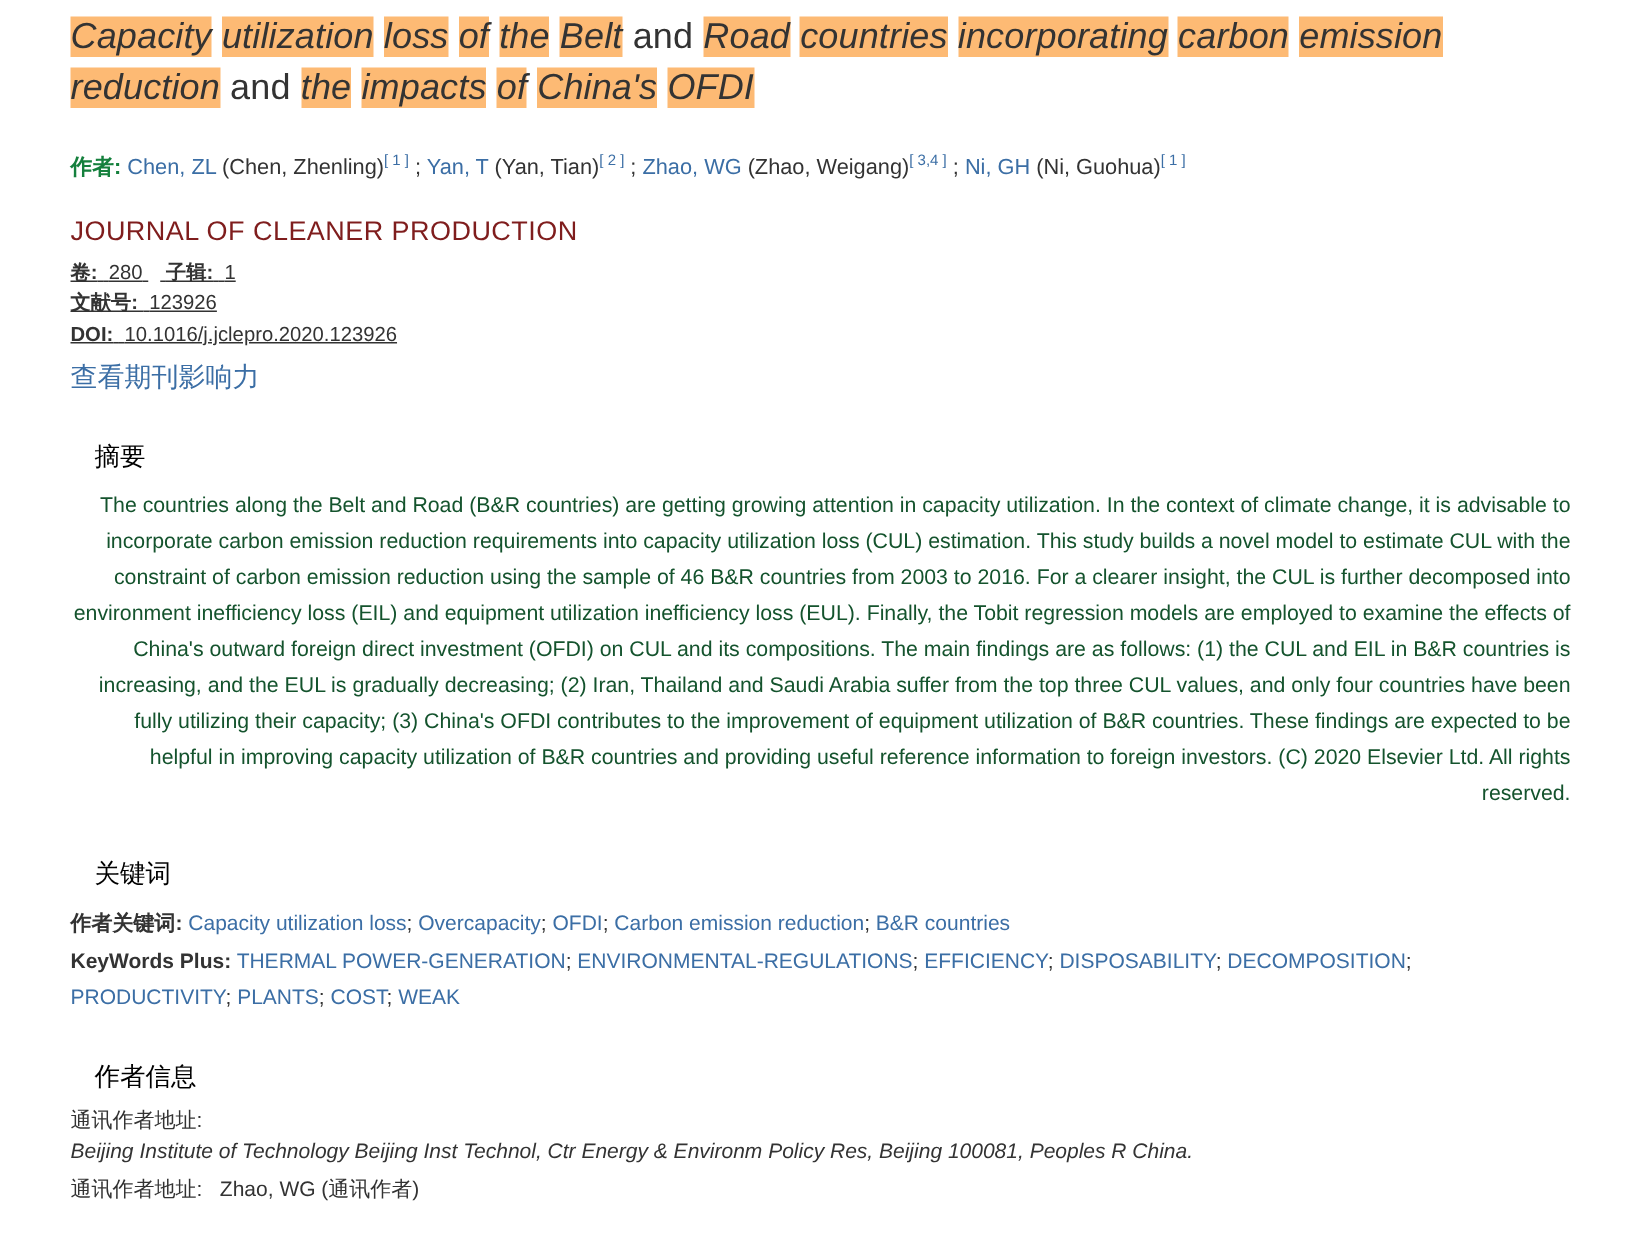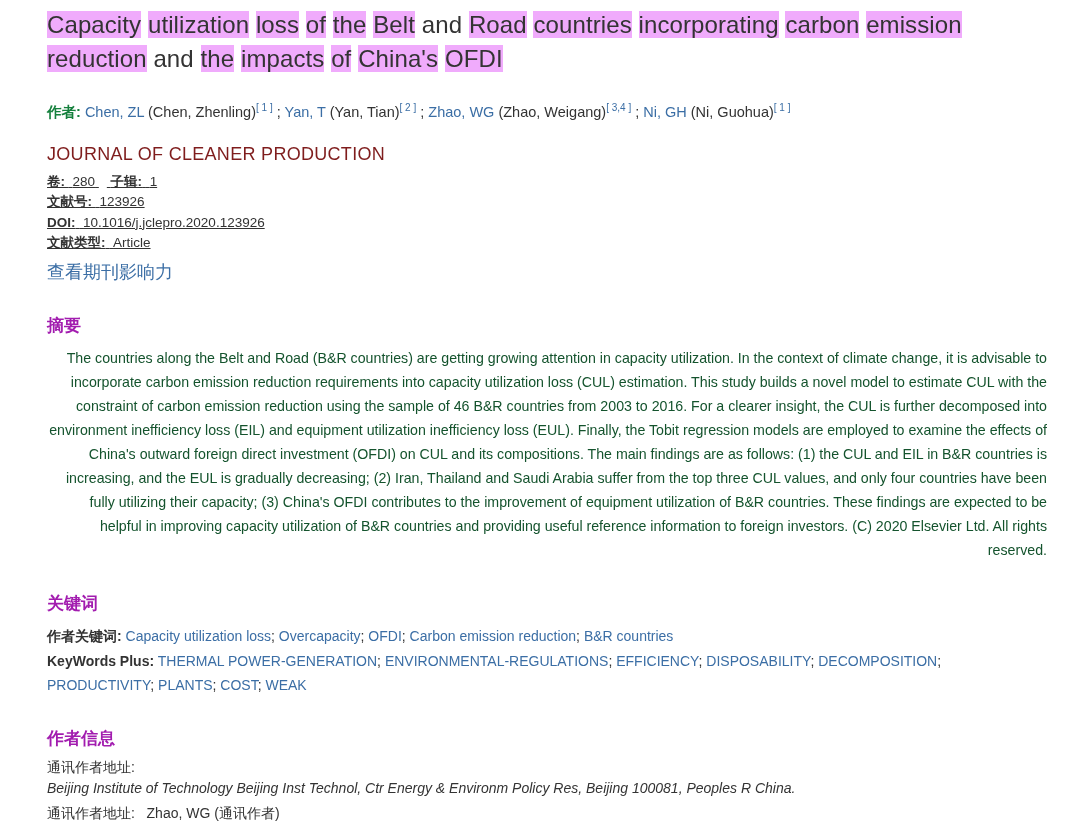--- a/index.html
+++ b/index.html
@@ -21,21 +21,22 @@
   
   .title {
     font-size: 24px;
     line-height: 34px;
     color: #333333;
     font-weight: normal;
     margin: 0 0 22px 0;
     letter-spacing: 0.1px;
   }
   .hl {
-    background: #f0abfc;
+    background: #fdba74;
+    font-style: italic;
   }
   
   .authors-line {
     font-size: 14.5px;
     line-height: 20px;
     margin-bottom: 22px;
     color: #333;
   }
   .authors-line .lbl {
     font-weight: bold;
@@ -75,23 +76,23 @@
   .impact-link {
     display: inline-block;
     margin-top: 6px;
     font-size: 18px;
     color: #3b6ea5;
     text-decoration: none;
   }
   
   h2.sec {
     font-size: 17px;
-    font-weight: bold;
-    color: #a21caf;
-    margin: 30px 0 9px 0;
+    font-weight: normal;
+    color: #000000;
+    margin: 30px 0 9px 16px;
   }
   .abstract {
     font-size: 14.2px;
     line-height: 24px;
     color: #14532d;
     text-align: right;
     max-width: 1002px;
   }
   
   .kw-row {
@@ -151,24 +152,20 @@
       <span class="k">文献号:</span>
       <span>&nbsp;</span><span>123926</span>
     </div>
 
     <div class="meta-row">
       <span class="k">DOI:</span>
       <span>&nbsp;</span><span>10.1016/j.jclepro.2020.123926</span>
     </div>
 
 
-    <div class="meta-row">
-      <span class="k">文献类型:</span>
-      <span>&nbsp;</span><span>Article</span>
-    </div>
 
     <a href="#" class="impact-link">查看期刊影响力</a>
   </div>
 
   <h2 class="sec">摘要</h2>
   <div class="abstract">The countries along the Belt and Road (B&amp;R countries) are getting growing attention in capacity utilization. In the context of climate change, it is advisable to incorporate carbon emission reduction requirements into capacity utilization loss (CUL) estimation. This study builds a novel model to estimate CUL with the constraint of carbon emission reduction using the sample of 46 B&amp;R countries from 2003 to 2016. For a clearer insight, the CUL is further decomposed into environment inefficiency loss (EIL) and equipment utilization inefficiency loss (EUL). Finally, the Tobit regression models are employed to examine the effects of China's outward foreign direct investment (OFDI) on CUL and its compositions. The main findings are as follows: (1) the CUL and EIL in B&amp;R countries is increasing, and the EUL is gradually decreasing; (2) Iran, Thailand and Saudi Arabia suffer from the top three CUL values, and only four countries have been fully utilizing their capacity; (3) China's OFDI contributes to the improvement of equipment utilization of B&amp;R countries. These findings are expected to be helpful in improving capacity utilization of B&amp;R countries and providing useful reference information to foreign investors. (C) 2020 Elsevier Ltd. All rights reserved.</div>
 
   <h2 class="sec">关键词</h2>
   <div class="kw-row">
     <span class="k">作者关键词:</span>

